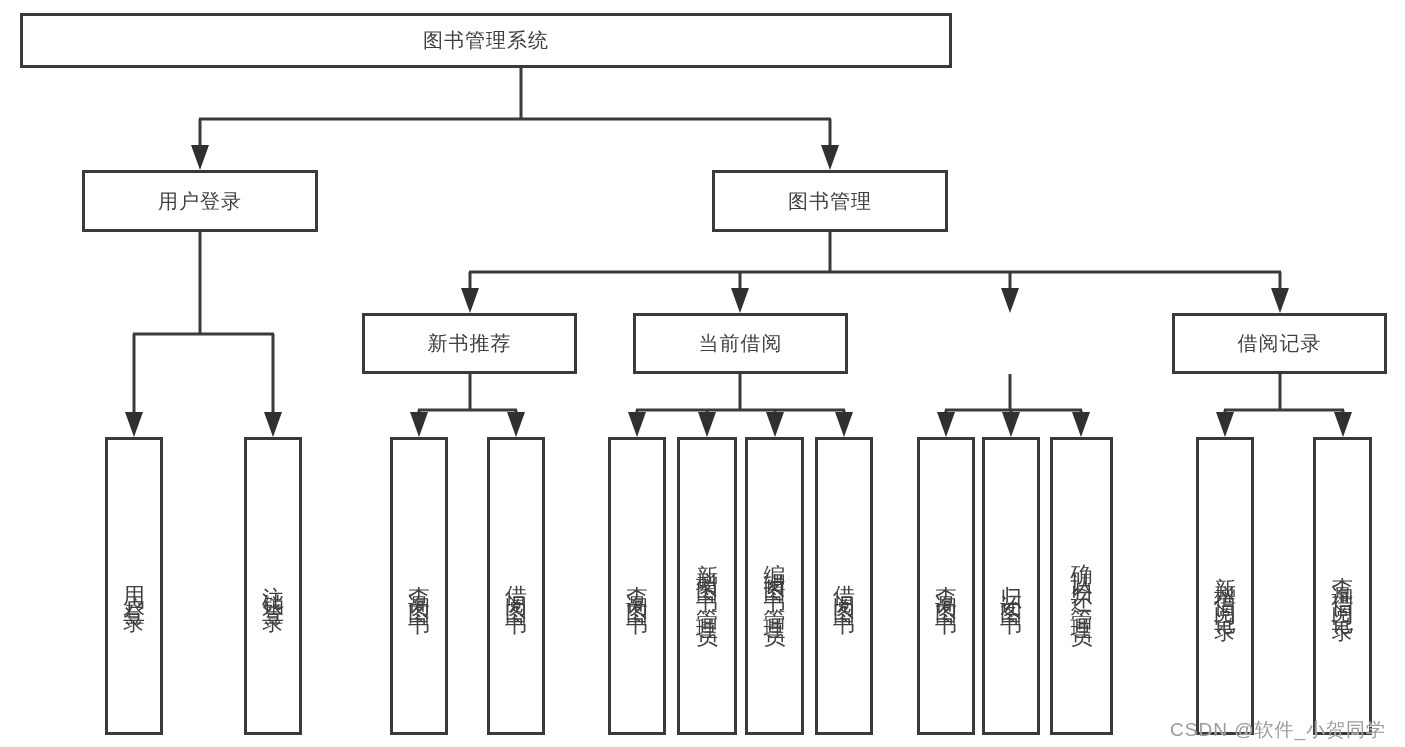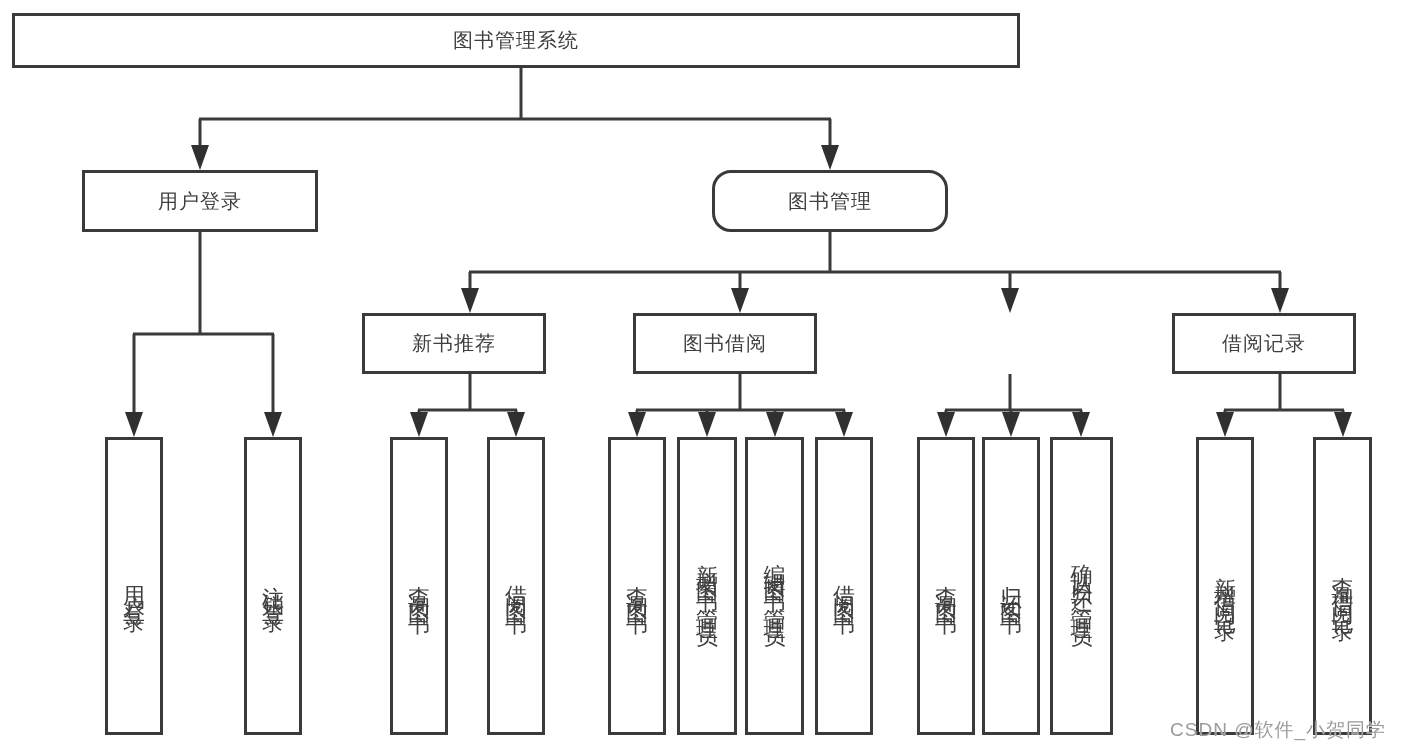--- a/index.html
+++ b/index.html
@@ -15,23 +15,23 @@
     color:var(--text);
   }
   #stage{position:absolute;inset:0;width:1405px;height:747px;}
   svg.connectors{position:absolute;left:0;top:0;z-index:0;}
   .node{
     position:absolute;z-index:1;background:var(--bg);
     border:3px solid var(--line);box-sizing:border-box;
     display:flex;align-items:center;justify-content:center;
   }
   .hlabel{font-size:20px;letter-spacing:1px;color:var(--text);white-space:nowrap;}
-  .root{left:12px;top:13px;width:1008px;height:55px;}
+  .root{left:20px;top:13px;width:932px;height:55px;}
   .lvl2{top:170px;width:236px;height:62px;}
-  .lvl3{top:313px;width:184px;height:61px;}
+  .lvl3{top:313px;width:215px;height:61px;}
   .vbox{top:437px;width:58px;height:298px;}
   .vtext{
     writing-mode:vertical-rl;text-orientation:mixed;
     font-size:22px;letter-spacing:9px;color:var(--text);line-height:1;
   }
   #watermark{
     position:absolute;right:19px;bottom:4px;z-index:2;
     font-size:19px;color:var(--wm);letter-spacing:1px;
     text-shadow:0 1px 1px rgba(255,255,255,.8);
     white-space:nowrap;
@@ -85,29 +85,29 @@
     </g>
   </svg>
 
   <div class="node root">
     <span class="hlabel">图书管理系统</span>
   </div>
 
   <div class="node lvl2" style="left:82px;">
     <span class="hlabel">用户登录</span>
   </div>
-  <div class="node lvl2" style="left:712px;border-radius:19px;">
+  <div class="node lvl2" style="left:712px;">
     <span class="hlabel">图书管理</span>
   </div>
 
   <div class="node lvl3" style="left:362px;">
     <span class="hlabel">新书推荐</span>
   </div>
   <div class="node lvl3" style="left:633px;">
-    <span class="hlabel">图书借阅</span>
+    <span class="hlabel">当前借阅</span>
   </div>
   <div class="node lvl3" style="left:1172px;">
     <span class="hlabel">借阅记录</span>
   </div>
 
   <div class="node vbox" style="left:105px;">
     <span class="vtext">用户登录</span>
   </div>
   <div class="node vbox" style="left:244px;">
     <span class="vtext">注销登录</span>

